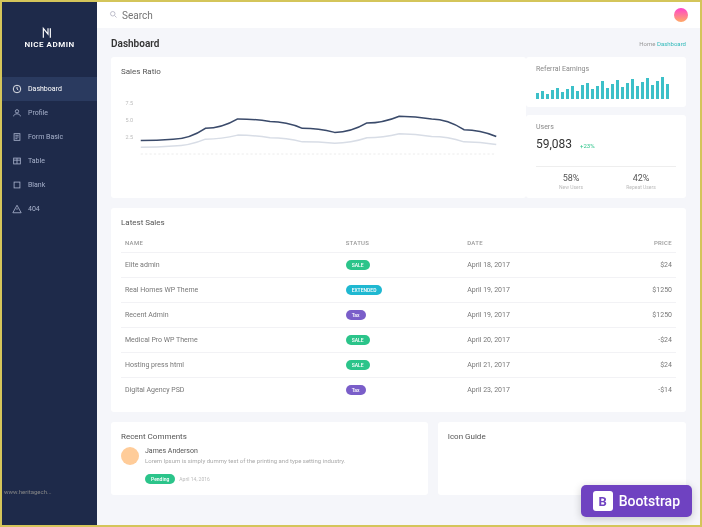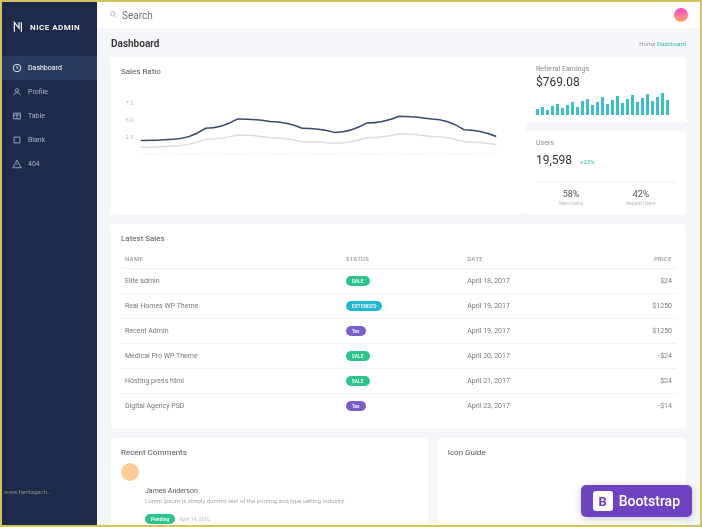--- a/index.html
+++ b/index.html
@@ -1,18 +1,18 @@
 <!DOCTYPE html>
 <html><head>
 <meta charset="utf-8">
 <style>
 * { margin: 0; padding: 0; box-sizing: border-box; font-family: -apple-system, BlinkMacSystemFont, "Segoe UI", Roboto, sans-serif; }
 body { background: #f5f6fa; width: 702px; height: 527px; overflow: hidden; position: relative; border: 2px solid #d4c55a; }
 .sidebar { position: absolute; left: 0; top: 0; width: 95px; height: 100%; background: #1e2a4a; color: #fff; }
-.logo { display: flex; align-items: center; padding: 18px 10px; font-size: 8px; font-weight: 600; letter-spacing: 0.5px; }
+.logo { display: flex; align-items: center; padding: 24px 10px; font-size: 8px; font-weight: 600; letter-spacing: 0.5px; flex-direction: column; }
 .logo-icon { width: 14px; height: 14px; margin-right: 4px; display: inline-flex; align-items: center; justify-content: center; }
 .nav { margin-top: 4px; }
 .nav-item { display: flex; align-items: center; padding: 7px 10px; font-size: 7px; color: #a8b2cc; cursor: pointer; }
 .nav-item.active { background: #2a3a5f; color: #fff; }
 .nav-icon { width: 10px; height: 10px; margin-right: 6px; display: inline-flex; align-items: center; justify-content: center; }
 .main { position: absolute; left: 95px; top: 0; right: 0; height: 100%; background: #f5f6fa; overflow: hidden; }
 .topbar { height: 26px; background: #fff; display: flex; align-items: center; padding: 0 12px; }
 .search-icon { color: #aab; font-size: 8px; margin-right: 4px; }
 .search-input { border: none; outline: none; font-size: 10px; color: #888; flex: 1; }
 .avatar { width: 14px; height: 14px; border-radius: 50%; background: linear-gradient(#f4c,#fa6); margin-left: auto; }
@@ -44,21 +44,21 @@
 .table td { font-size: 7px; color: #777; padding: 7px 4px; border-top: 1px solid #f2f2f5; }
 .badge { display: inline-block; padding: 2px 6px; border-radius: 8px; font-size: 5px; color: #fff; font-weight: 500; }
 .badge.sale { background: #2bc48a; }
 .badge.extended { background: #1fb8d1; }
 .badge.tax { background: #7a5ec9; }
 .row2 { display: flex; gap: 10px; }
 .comments-card { flex: 1.3; }
 .temp-card { flex: 1; }
 .comment { display: flex; gap: 6px; margin-top: 6px; }
 .comment-avatar { width: 18px; height: 18px; border-radius: 50%; background: #fc9; flex-shrink: 0; }
-.comment-body .cname { font-size: 7px; color: #555; margin-top: 24px; }
+.comment-body .cname { font-size: 7px; color: #555; }
 .comment-body .ctext { font-size: 6px; color: #aaa; margin: 2px 0; }
 .comment-body .ctime { font-size: 5px; color: #bbb; margin-left: 4px; }
 .temp { display: flex; align-items: center; gap: 8px; margin-top: 4px; }
 .weather-icon { font-size: 18px; color: #6aa; }
 .temp-val { font-size: 18px; color: #3cc0c8; font-weight: 300; }
 .bootstrap-badge { position: absolute; right: 8px; bottom: 8px; background: #6f42c1; color: #fff; border-radius: 5px; padding: 6px 12px; display: flex; align-items: center; gap: 6px; font-size: 14px; font-weight: 500; box-shadow: 0 2px 8px rgba(0,0,0,0.2); }
 .bootstrap-badge .b-icon { background: #fff; color: #6f42c1; width: 20px; height: 20px; border-radius: 3px; display: inline-flex; align-items: center; justify-content: center; font-weight: 700; font-size: 13px; }
 .watermark { position: absolute; left: 2px; bottom: 30px; font-size: 6px; color: #888; }
 </style>
 </head>
@@ -84,20 +84,29 @@
       <span>Dashboard</span>
     </div>
     <div class="nav-item">
       <span class="nav-icon">
           <svg viewBox="0 0 24 24" width="10" height="10" fill="none" stroke="currentColor" stroke-width="2">
             <circle cx="12" cy="8" r="4"></circle>
             <path d="M4 20c0-4 4-6 8-6s8 2 8 6"></path>
           </svg>
         </span>
       <span>Profile</span>
+    </div>
+    <div class="nav-item">
+      <span class="nav-icon">
+          <svg viewBox="0 0 24 24" width="10" height="10" fill="none" stroke="currentColor" stroke-width="2">
+            <rect x="5" y="4" width="14" height="16"></rect>
+            <path d="M8 8h8M8 12h8M8 16h5"></path>
+          </svg>
+        </span>
+      <span>Form Basic</span>
     </div>
     <div class="nav-item">
       <span class="nav-icon">
           <svg viewBox="0 0 24 24" width="10" height="10" fill="none" stroke="currentColor" stroke-width="2">
             <rect x="4" y="5" width="16" height="14"></rect>
             <path d="M4 10h16M12 5v14"></path>
           </svg>
         </span>
       <span>Table</span>
     </div>
@@ -152,21 +161,20 @@
               <line x1="18" y1="72" x2="342" y2="72" stroke="#ddd" stroke-width="0.5" stroke-dasharray="2,2"></line>
               <text x="4" y="23.375" font-size="5" fill="#bbb">7.5</text>
               <text x="4" y="40.25" font-size="5" fill="#bbb">5.0</text>
               <text x="4" y="57.125" font-size="5" fill="#bbb">2.5</text>
             </svg>
         </div>
       </div>
       <div class="stats-col">
         <div class="stat-card">
           <div class="stat-label">Referral Earnings</div>
-          <div class="stat-value">$769.08</div>
           <div class="bars" id="spark">
               <div style="height: 6px;"></div>
               <div style="height: 8px;"></div>
               <div style="height: 5px;"></div>
               <div style="height: 9px;"></div>
               <div style="height: 11px;"></div>
               <div style="height: 7px;"></div>
               <div style="height: 10px;"></div>
               <div style="height: 13px;"></div>
               <div style="height: 8px;"></div>
@@ -186,21 +194,21 @@
               <div style="height: 21px;"></div>
               <div style="height: 14px;"></div>
               <div style="height: 18px;"></div>
               <div style="height: 22px;"></div>
               <div style="height: 15px;"></div>
             </div>
         </div>
         <div class="stat-card">
           <div class="stat-label">Users</div>
           <div>
-            <span class="stat-value">19,598</span>
+            <span class="stat-value">59,083</span>
             <span class="stat-delta">+23%</span>
           </div>
           <div class="pct-row">
             <div class="pct">
               <div class="pct-val">58%</div>
               <div class="pct-lbl">New Users</div>
             </div>
             <div class="pct">
               <div class="pct-val">42%</div>
               <div class="pct-lbl">Repeat Users</div>

